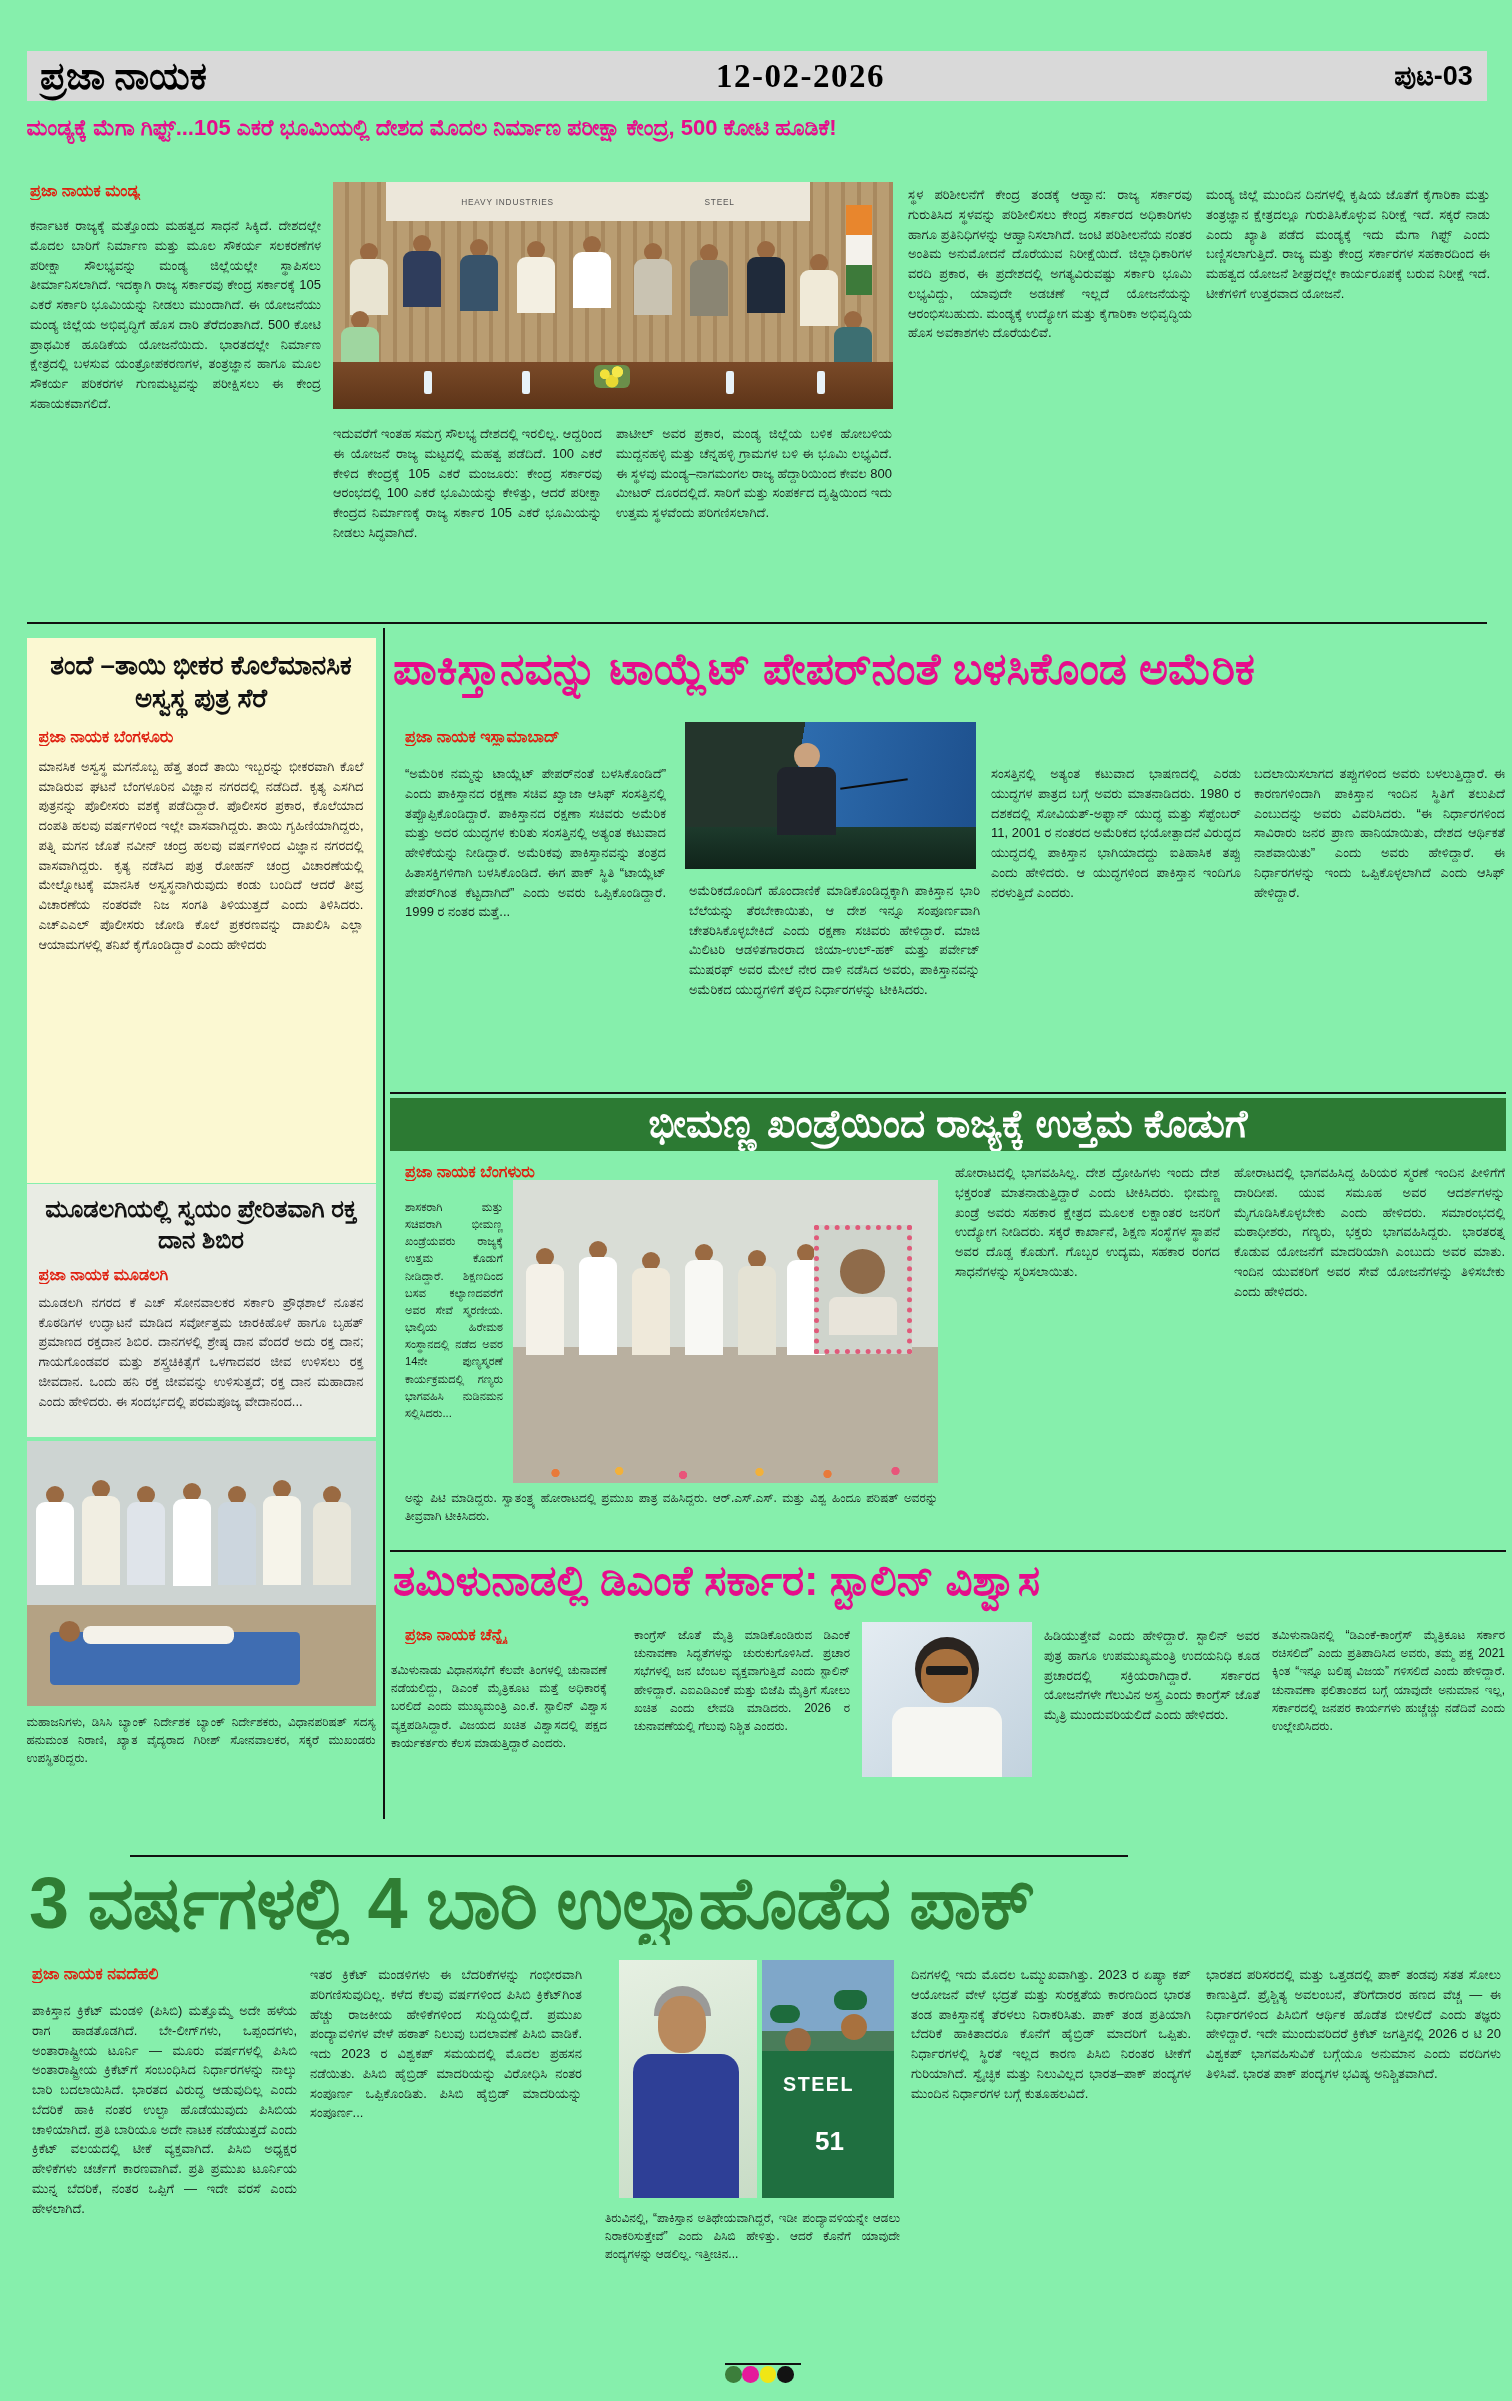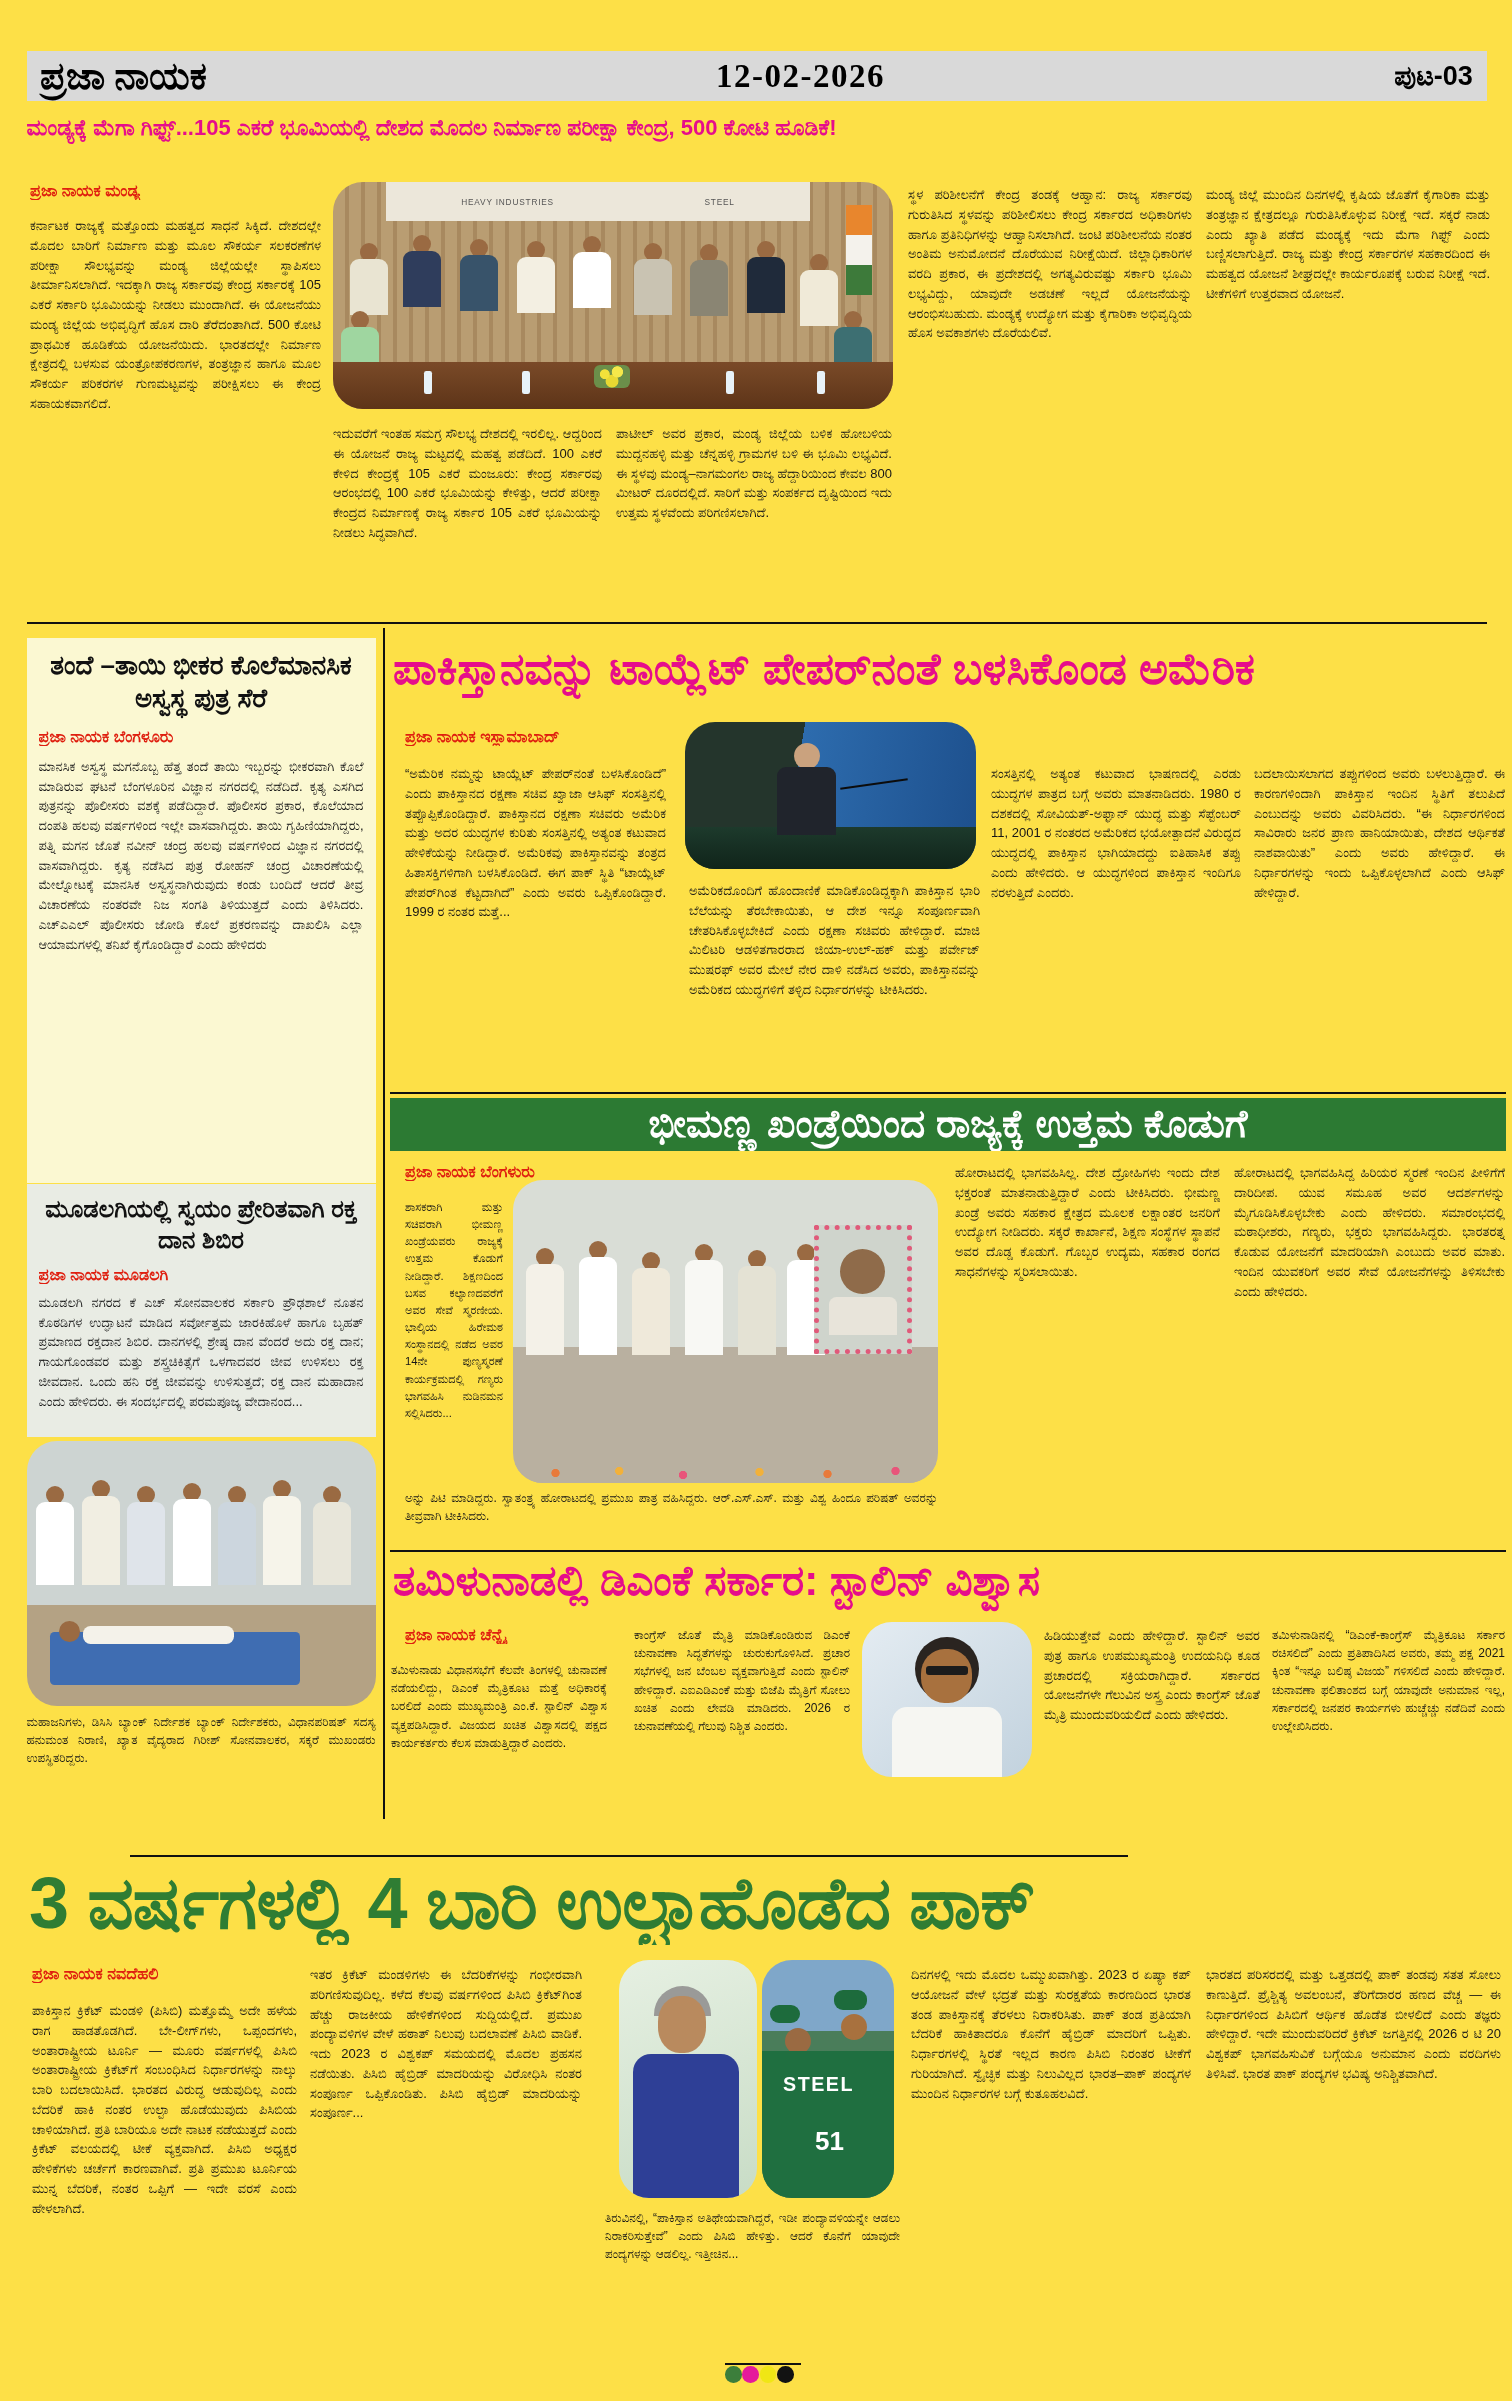--- a/index.html
+++ b/index.html
@@ -1,24 +1,24 @@
 <!DOCTYPE html>
 <html style="font-size:12px"><head>
 <meta charset="utf-8">
 <style>
   html,body{margin:0;padding:0;background:#f2f2f2;}
-  .page{position:relative;width:1513px;height:2401px;background:#fde047;margin:0 auto;
+  .page{position:relative;width:1513px;height:2401px;background:#86efac;margin:0 auto;
         font-family:"Liberation Sans","DejaVu Sans",sans-serif;overflow:hidden;}
   .abs{position:absolute;}
   .txt{font-size:13px;line-height:1.52;text-align:justify;color:#161616;word-break:break-word;overflow:hidden;}
   .byline{color:#df1f0f;font-weight:bold;font-size:16px;white-space:nowrap;overflow:hidden;}
   .pinkhead{color:#e60d8b;font-weight:bold;white-space:nowrap;overflow:hidden;}
   .hline{position:absolute;background:#111;height:1.5px;}
   .vline{position:absolute;background:#111;width:1.5px;}
-  .photo{position:absolute;overflow:hidden;border-radius:30px;}
+  .photo{position:absolute;overflow:hidden;}
   .fig{position:absolute;--skin:#9a6a42;--shirt:#eee;width:42px;text-align:center;}
   .fig .h{width:18px;height:18px;border-radius:50%;background:var(--skin);margin:0 auto;}
   .fig .b{width:38px;height:56px;border-radius:9px 9px 0 0;background:var(--shirt);margin:-2.3px auto 0;}
   .dot{width:16.6px;height:16.6px;border-radius:50%;display:inline-block;margin-right:0.8px;}
 </style>
 </head>
 <body>
 
 <div class="page">
 

